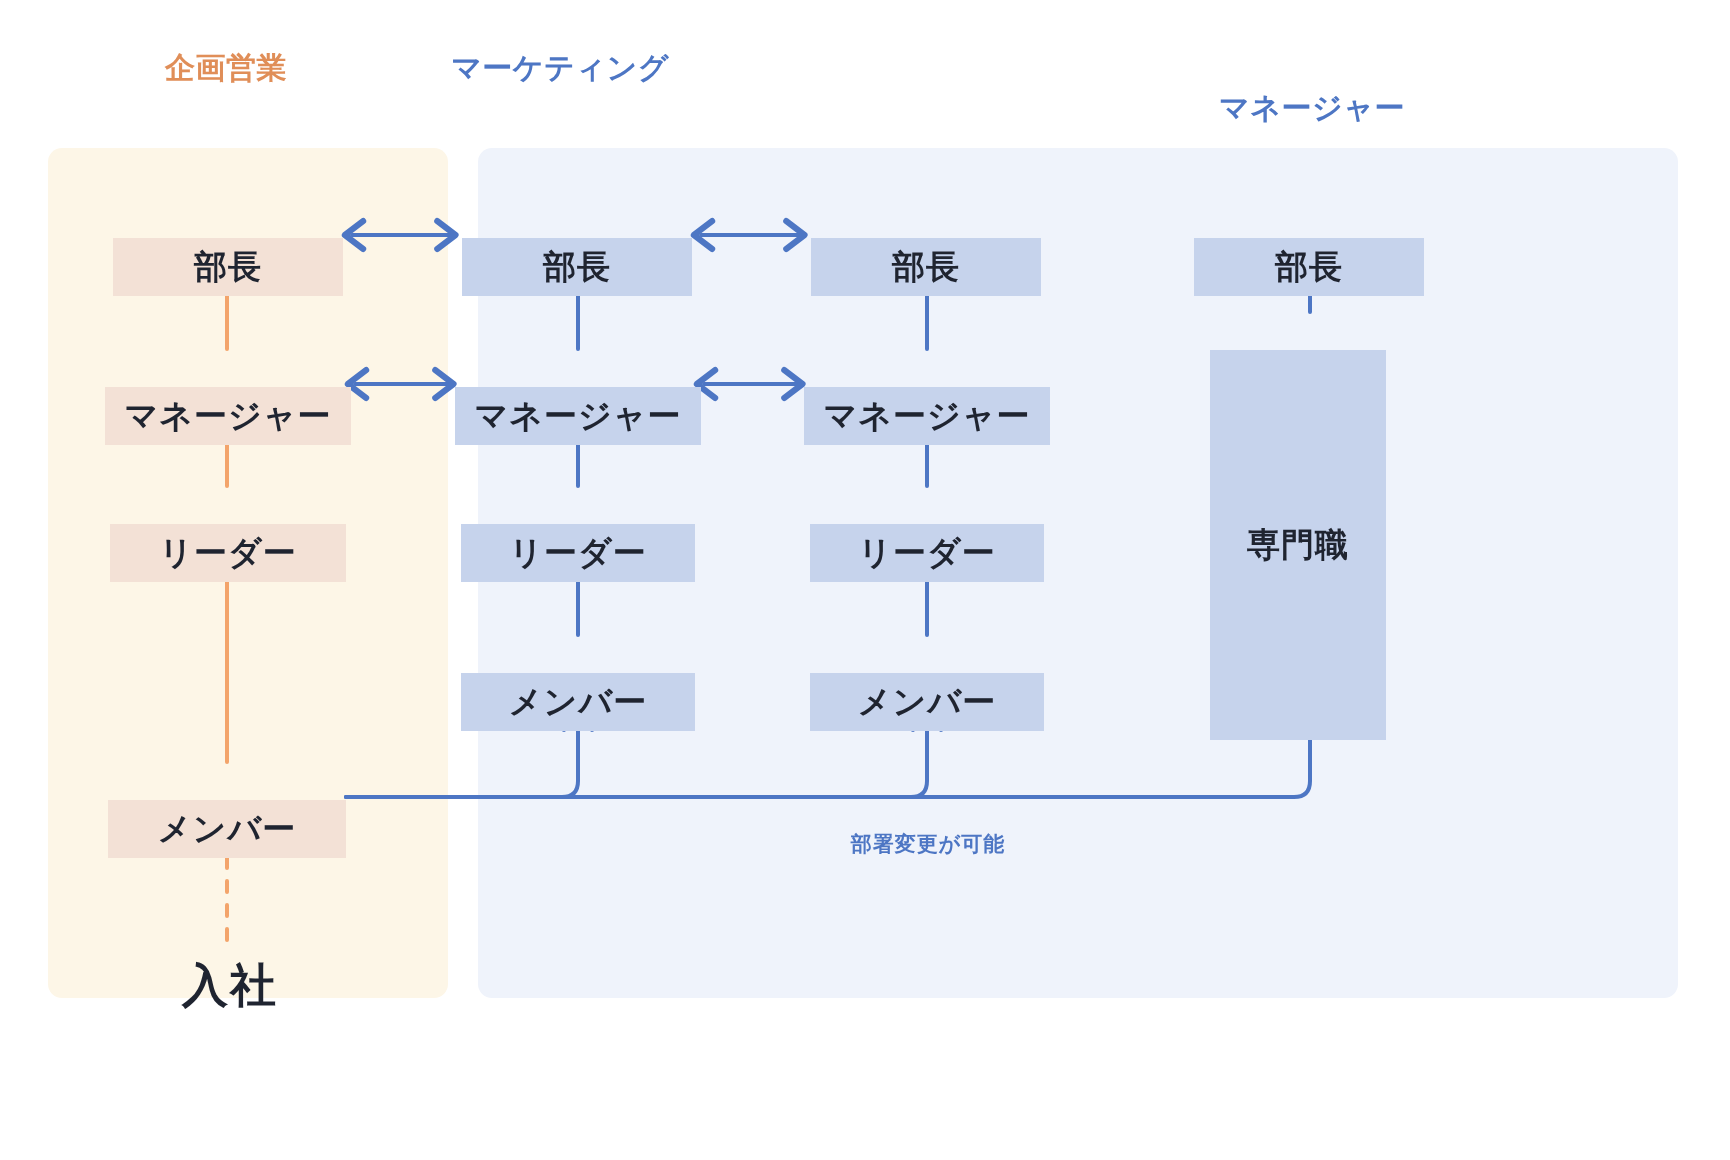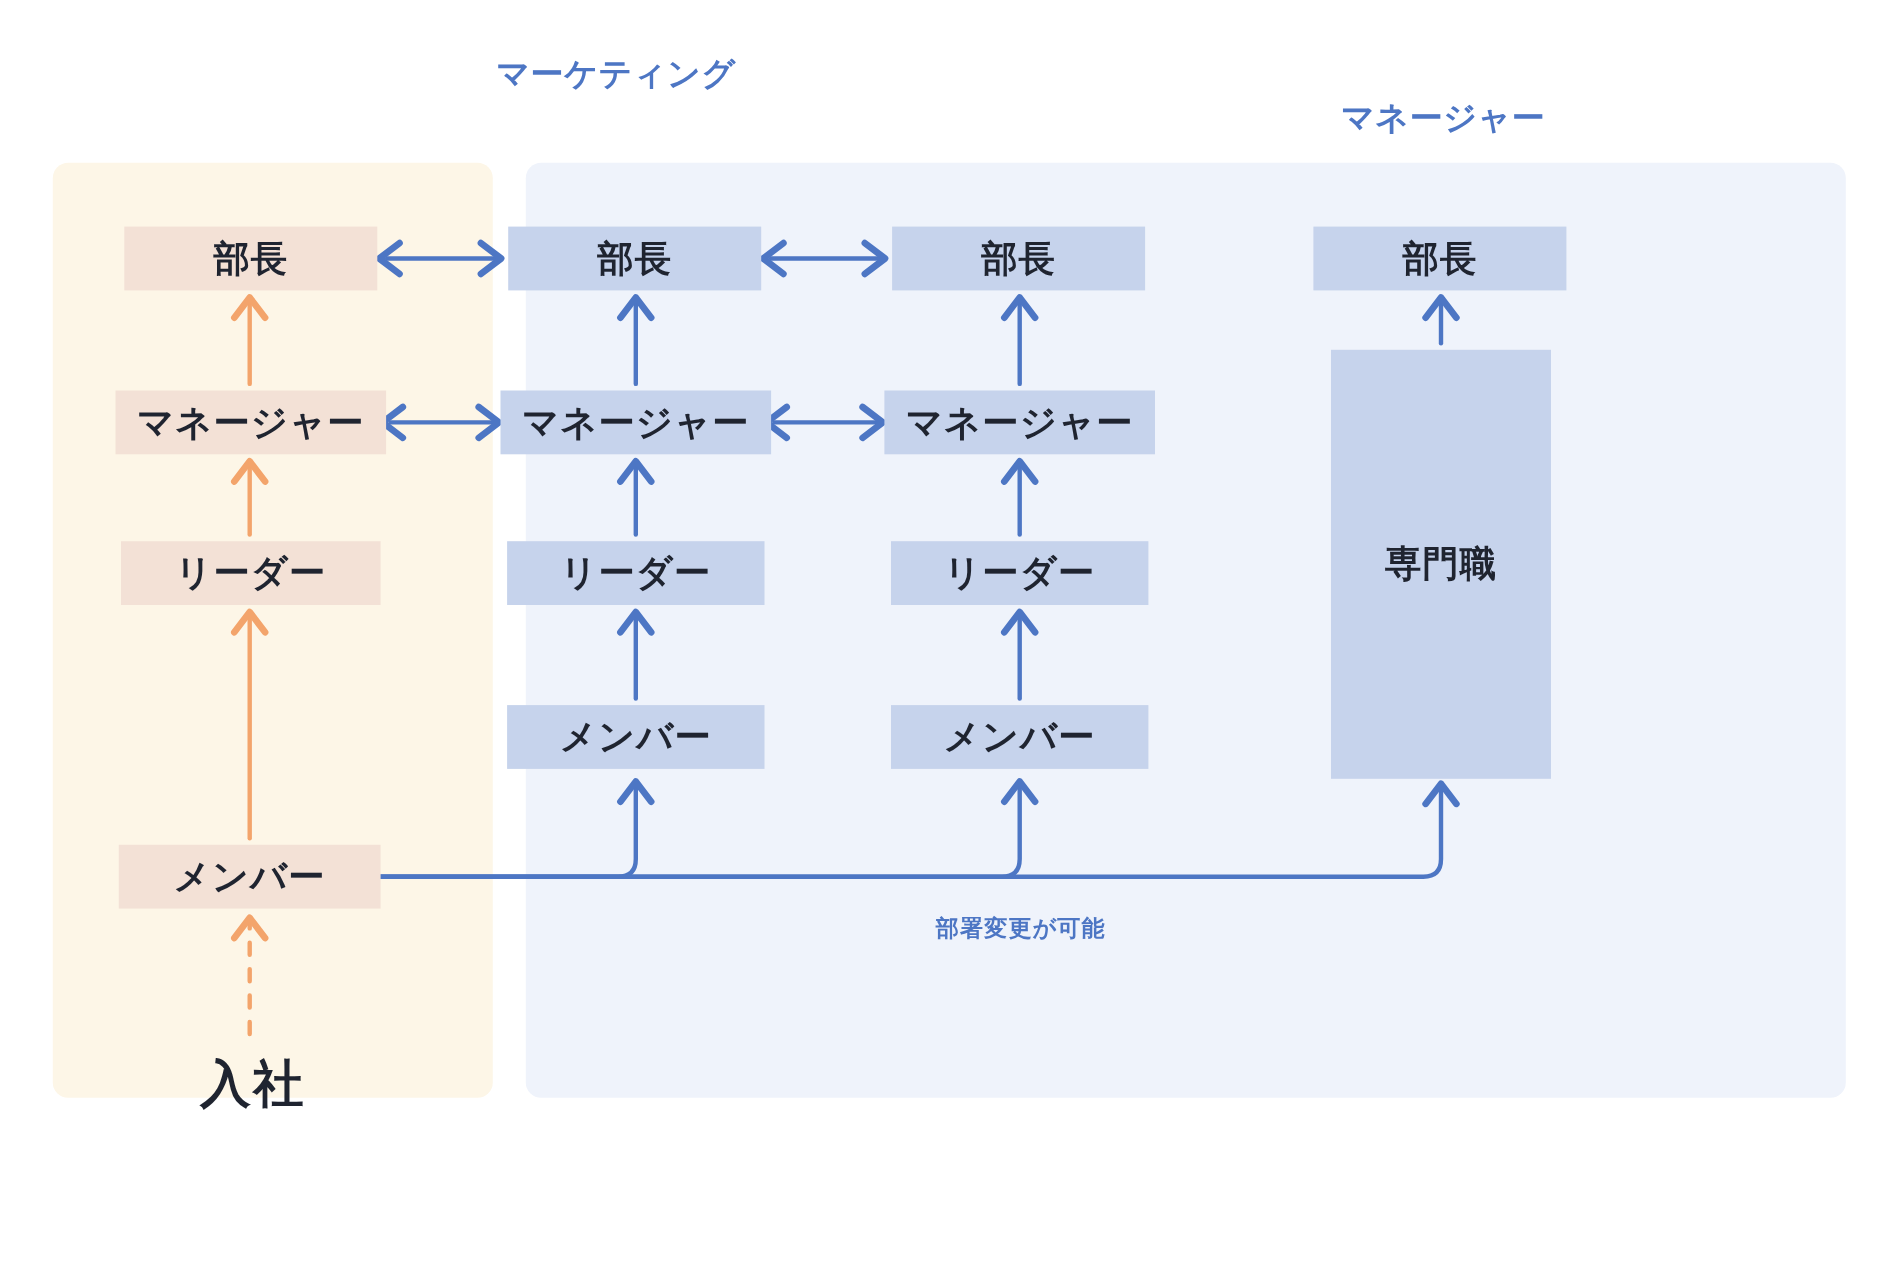--- a/index.html
+++ b/index.html
@@ -24,21 +24,21 @@
   }
   #header-planning{left:110px;top:48px;width:232px;color:#E08E58;}
   #header-marketing{left:440px;top:48px;width:240px;color:#4D76C4;}
   #header-supply{left:800px;top:48px;width:256px;color:#4D76C4;}
   #header-pm{left:1126px;top:48px;width:372px;color:#4D76C4;}
 
   
   .box{
     position:absolute;display:flex;align-items:center;justify-content:center;
     font-size:33px;font-weight:bold;color:#1F2430;
-    letter-spacing:1px;white-space:nowrap;
+    letter-spacing:1px;white-space:nowrap;margin-top:32px;
   }
   .box.peach{background:#F3E1D6;}
   .box.blue{background:#C6D3EC;}
 
   
   #box-p-bucho   {left:113px;top:206px;width:230px;height:58px;}
   #box-p-manager {left:105px;top:355px;width:246px;height:58px;}
   #box-p-leader  {left:110px;top:492px;width:236px;height:58px;}
   #box-p-member  {left:108px;top:768px;width:238px;height:58px;}
 
@@ -49,21 +49,21 @@
   #box-m-member  {left:461px;top:641px;width:234px;height:58px;}
 
   
   #box-s-bucho   {left:811px;top:206px;width:230px;height:58px;}
   #box-s-manager {left:804px;top:355px;width:246px;height:58px;}
   #box-s-leader  {left:810px;top:492px;width:234px;height:58px;}
   #box-s-member  {left:810px;top:641px;width:234px;height:58px;}
 
   
   #box-e-bucho   {left:1194px;top:206px;width:230px;height:58px;}
-  #box-e-special {left:1210px;top:318px;width:200px;height:390px;}
+  #box-e-special {left:1210px;top:318px;width:176px;height:390px;}
 
   
   #label-dept-change{
     position:absolute;left:808px;top:830px;width:240px;
     text-align:center;font-size:21px;font-weight:bold;color:#4D76C4;
     letter-spacing:1px;
   }
   #label-join{
     position:absolute;left:150px;top:955px;width:160px;
     text-align:center;font-size:46px;font-weight:bold;color:#1F2430;
@@ -73,20 +73,21 @@
   svg#wires{position:absolute;left:0;top:0;width:1730px;height:1160px;overflow:visible;}
 </style>
 </head>
 <body>
 
 <div id="stage">
 
   <div class="panel" id="panel-planning"></div>
   <div class="panel" id="panel-blue"></div>
 
+  <div class="col-header" id="header-planning">企画営業</div>
 
   <div class="col-header" id="header-marketing">マーケティング</div>
 
 
   <div class="col-header" id="header-pm">
     <br>
     <span>マネージャー</span>
   </div>
 
   <svg id="wires" viewBox="0 0 1730 1160">

